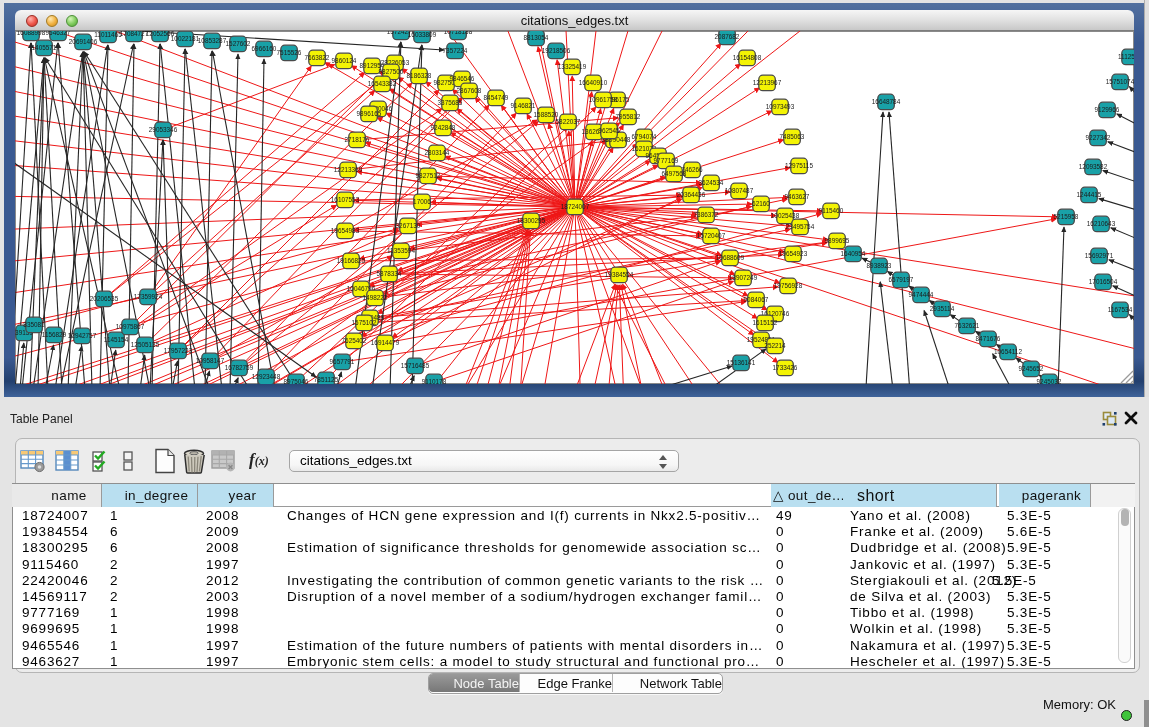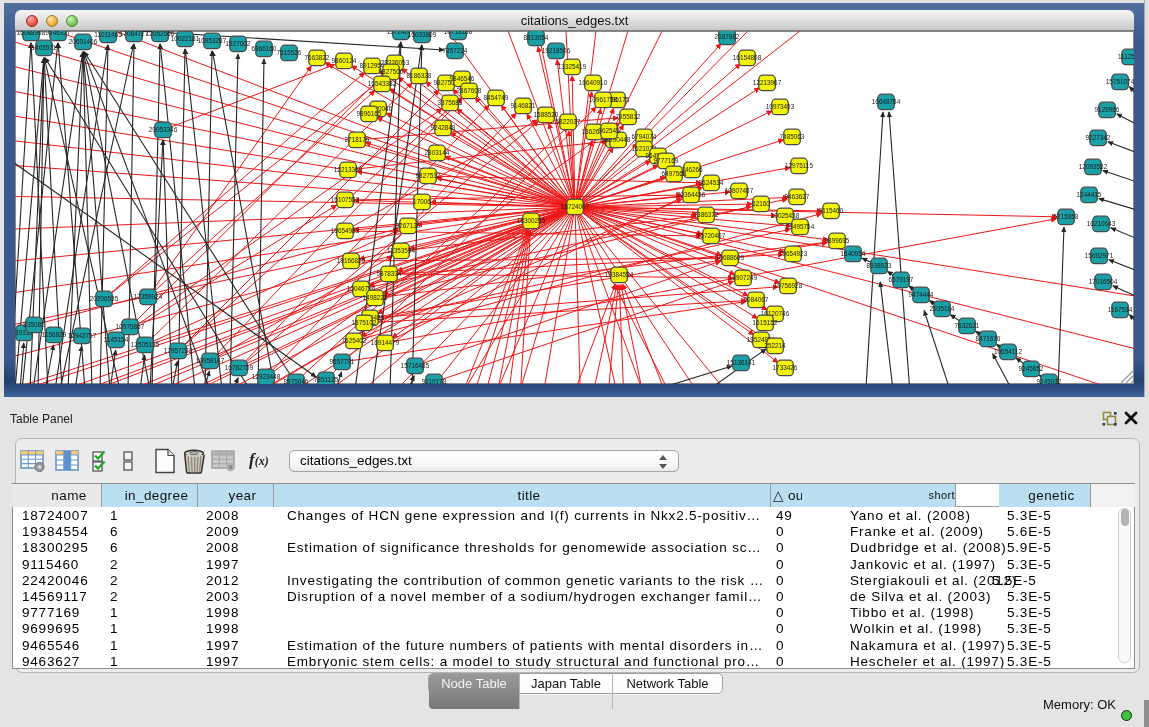--- a/index.html
+++ b/index.html
@@ -10,21 +10,21 @@
 .graph{position:absolute;left:15px;top:31px;width:1119px;height:353px;background:#fff;overflow:hidden;box-shadow:inset 0 0 0 1px #8a8a8a}
 .tp-label{position:absolute;left:10px;top:412px;font-size:12px;color:#222}
 .panelbox{position:absolute;left:15px;top:438px;width:1125px;height:235px;background:#ececec;border:1px solid #b5b5b5;border-radius:7px}
 .combo{position:absolute;left:289px;top:450px;width:390px;height:22px;background:linear-gradient(180deg,#ffffff 0%,#f6f6f6 70%,#e9e9e9 100%);border:1px solid #a5a5a5;border-radius:5px;font-size:13.5px;color:#000;line-height:20px;padding-left:10px}
 .tablewrap{position:absolute;left:12px;top:483px;width:1123px;height:186px;background:#fff;border:1px solid #8f8f8f}
 .thead{position:absolute;left:12px;top:484px;width:1123px;height:23px;border-bottom:1px solid #9a9a9a}
 .trows{position:absolute;left:12px;top:508px;width:1123px;height:160px;overflow:hidden}
 .vsb{position:absolute;left:1118px;top:508px;width:13px;height:155px;background:#fafafa;border:1px solid #d0d0d0;border-radius:6px}
 .vsb-thumb{position:absolute;left:1121px;top:509px;width:8px;height:17px;background:#b3b3b3;border-radius:4px}
 .tabbar{position:absolute;left:428px;top:673px;height:21px;border:1px solid #9f9f9f;border-radius:5px;background:#fdfdfd;box-shadow:0 1px 0 rgba(255,255,255,.7)}
-.seg{float:left;height:35px;line-height:19px;font-size:13px;text-align:center}
+.seg{float:left;height:18px;line-height:19px;font-size:13px;text-align:right}
 .memory{position:absolute;right:33px;top:697px;font-size:13px;color:#111}
 .memdot{position:absolute;left:1121px;top:710px;width:11px;height:11px;border-radius:50%;background:#3ec43a;border:1.5px solid #1e1e1e}
 .rightstrip{position:absolute;left:1144px;top:0;width:5px;height:400px;background:#e0e0e0;border-left:1px solid #adadad}
 </style></head>
 <body>
 <div class="frame"></div>
 <div class="titlebar">
   <div class="light" style="left:11px;background:radial-gradient(circle at 35% 30%,#ffb3ad,#ee5549 55%,#c03328);border:1px solid #9c2b22"></div>
   <div class="light" style="left:31px;background:radial-gradient(circle at 35% 30%,#ffe9b0,#f0b03e 55%,#c98a1e);border:1px solid #a37a22"></div>
   <div class="light" style="left:51px;background:radial-gradient(circle at 35% 30%,#d3f5b8,#7ecb5c 55%,#4f9e37);border:1px solid #4c8f37"></div>
@@ -649,24 +649,23 @@
   <svg width="10" height="14" style="position:absolute;right:10px;top:4px">
       <path d="M5 0 L9 5 L1 5 z" fill="#555"></path>
       <path d="M5 14 L9 9 L1 9 z" fill="#555"></path>
     </svg>
 </div>
 <div class="tablewrap"></div>
 <div class="thead">
     <div style="position:absolute;left:0px;top:0;width:90px;height:23px;background:#e9e9e9;border-right:1px solid #9a9a9a;text-align:center;text-indent:25px;line-height:23px;font-size:13.5px;letter-spacing:0.4px;color:#111;white-space:nowrap;overflow:hidden">name</div>
 <div style="position:absolute;left:90px;top:0;width:96px;height:23px;background:#b9dff0;border-right:1px solid #9a9a9a;text-align:center;text-indent:14px;line-height:23px;font-size:13.5px;letter-spacing:0.4px;color:#111;white-space:nowrap;overflow:hidden">in_degree</div>
 <div style="position:absolute;left:186px;top:0;width:76px;height:23px;background:#b9dff0;border-right:1px solid #9a9a9a;text-align:center;text-indent:14px;line-height:23px;font-size:13.5px;letter-spacing:0.4px;color:#111;white-space:nowrap;overflow:hidden">year</div>
-<div style="position:absolute;left:262px;top:0;width:497px;height:23px;background:#b9dff0;border-right:1px solid #9a9a9a;text-align:center;text-indent:14px;line-height:23px;font-size:13.5px;letter-spacing:0.4px;color:#111;white-space:nowrap;overflow:hidden">title</div>
 <div style="position:absolute;left:759px;top:0;width:74px;height:23px;background:#b9dff0;border-right:1px solid #9a9a9a;text-align:center;text-indent:2px;line-height:23px;font-size:13.5px;letter-spacing:0.4px;color:#111;white-space:nowrap;overflow:hidden">△ out_de…</div>
-<div style="position:absolute;left:790px;top:0;width:154px;height:23px;background:#b9dff0;border-right:1px solid #9a9a9a;text-align:right;text-indent:14px;line-height:23px;font-size:11px;letter-spacing:0.4px;color:#111;white-space:nowrap;overflow:hidden">short</div>
-<div style="position:absolute;left:987px;top:0;width:92px;height:23px;background:#b9dff0;border-right:1px solid #9a9a9a;text-align:center;text-indent:14px;line-height:23px;font-size:13.5px;letter-spacing:0.4px;color:#111;white-space:nowrap;overflow:hidden">genetic</div>
+<div style="position:absolute;left:831px;top:0;width:154px;height:23px;background:#b9dff0;border-right:1px solid #9a9a9a;text-align:left;text-indent:14px;line-height:23px;font-size:16px;letter-spacing:0.4px;color:#111;white-space:nowrap;overflow:hidden">short</div>
+<div style="position:absolute;left:987px;top:0;width:92px;height:23px;background:#b9dff0;border-right:1px solid #9a9a9a;text-align:center;text-indent:14px;line-height:23px;font-size:13.5px;letter-spacing:0.4px;color:#111;white-space:nowrap;overflow:hidden">pagerank</div>
 <div style="position:absolute;left:1079px;top:0;width:44px;height:23px;background:#f2f2f2"></div>
   </div>
 <div class="trows">
     <div style="position:absolute;top:0.0px;left:0;width:1121px;height:16px;font-size:13.5px;letter-spacing:0.8px;color:#000;white-space:nowrap">
 <span style="position:absolute;left:10px">18724007</span>
 <span style="position:absolute;left:98px">1</span>
 <span style="position:absolute;left:194px">2008</span>
 <span style="position:absolute;left:275px;width:477px;overflow:hidden;display:inline-block;text-overflow:ellipsis">Changes of HCN gene expression and I(f) currents in Nkx2.5-positive cardiomyoc…</span>
 <span style="position:absolute;left:764px">49</span>
 <span style="position:absolute;left:838px">Yano et al. (2008)</span>
@@ -747,17 +746,17 @@
 <span style="position:absolute;left:275px;width:477px;overflow:hidden;display:inline-block;text-overflow:ellipsis">Embryonic stem cells: a model to study structural and functional properties in car…</span>
 <span style="position:absolute;left:764px">0</span>
 <span style="position:absolute;left:838px">Hescheler et al. (1997)</span>
 <span style="position:absolute;left:995px">5.3E-5</span>
 </div>
   </div>
 <div class="vsb"></div>
 <div class="vsb-thumb"></div>
 <div class="tabbar">
   <div class="seg" style="width:90px;background:linear-gradient(180deg,#9a9a9a,#777);color:#f4f4f4;border-radius:4px 0 0 4px">Node Table</div>
-  <div class="seg" style="width:93px;color:#111;border-left:1px solid #b5b5b5">Japan Table</div>
+  <div class="seg" style="width:93px;color:#111;border-left:1px solid #b5b5b5">Edge Franke</div>
   <div class="seg" style="width:110px;color:#111;border-left:1px solid #b5b5b5">Network Table</div>
 </div>
 <div class="memory">Memory: OK</div>
 <div class="memdot"></div>
 <div style="position:absolute;left:1144px;top:700px;width:5px;height:27px;background:#8f8f8f"></div>
 </body></html>

